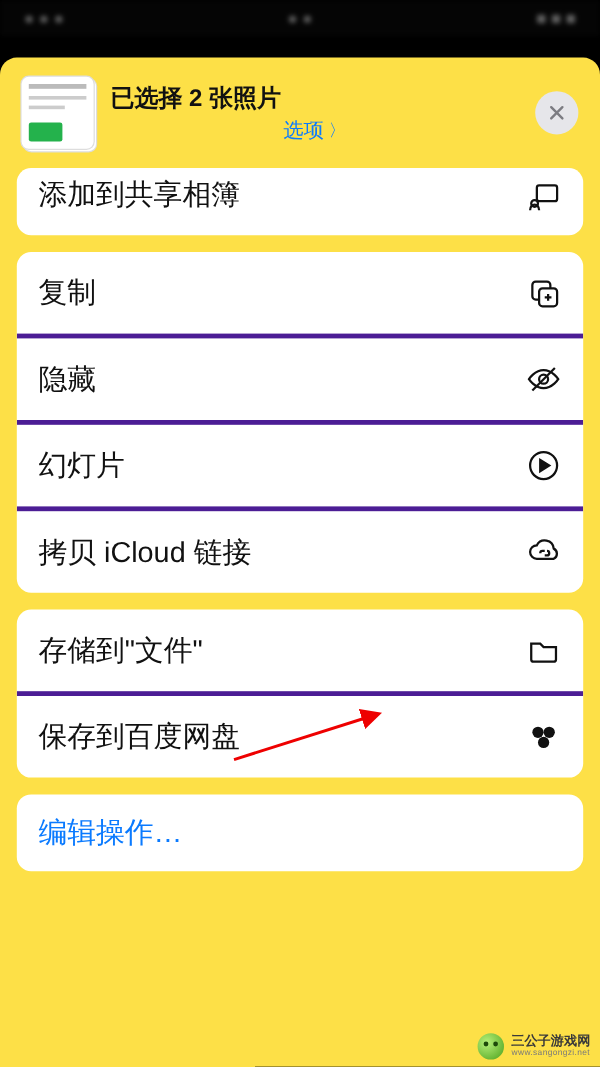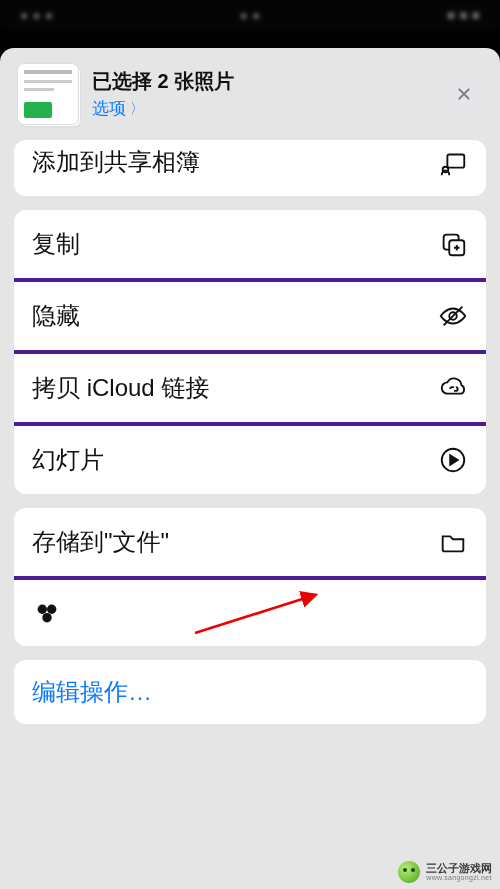--- a/index.html
+++ b/index.html
@@ -16,21 +16,21 @@
     padding: 0 20px;
     font-size: 14px;
     filter: blur(2px);
     opacity: 0.6;
   }
 
   .sheet {
     position: absolute;
     top: 48px;
     left: 0; right: 0; bottom: 0;
-    background: #e5e5e5;
+    background: #fde047;
     border-top-left-radius: 14px;
     border-top-right-radius: 14px;
     display: flex;
     flex-direction: column;
     overflow: hidden;
   }
 
   .header {
     display: flex;
     align-items: center;
@@ -52,21 +52,21 @@
   }
   .thumb::after {
     content:"";
     position:absolute; bottom:6px; left:6px; width:28px; height:16px;
     background:#24b24c; border-radius:2px;
   }
   .thumb-line { position:absolute; left:6px; right:6px; height:3px; background:#ccc; }
 
   .header-text { flex:1; display:flex; flex-direction:column; gap:2px; }
   .header-title { font-size: 20px; font-weight: 600; color: #111; }
-  .header-link { font-size: 17px; color: #0a7aff; display:flex; align-items:center; gap:4px; }
+  .header-link { font-size: 17px; color: #0a7aff; display:flex; align-items:center; gap:4px;justify-content:center; }
   .header-link .chev { font-size:14px; }
 
   .close-btn {
     width: 36px; height: 36px; border-radius: 50%;
     background: #e6e6ea;
     display:flex; align-items:center; justify-content:center;
     color:#7c7c82;
   }
   .close-btn svg { width:16px; height:16px; }
 
@@ -175,49 +175,50 @@
         <span class="row-label">隐藏</span>
         <span class="row-icon">
           <svg viewBox="0 0 32 32" fill="none" stroke="currentColor" stroke-width="2">
               <path d="M3 16s5-8 13-8 13 8 13 8-5 8-13 8S3 16 3 16z"></path>
               <circle cx="16" cy="16" r="4"></circle>
               <path d="M6 26L26 6"></path>
             </svg>
         </span>
       </div>
       <div class="row">
+        <span class="row-label">幻灯片</span>
+        <span class="row-icon">
+          <svg viewBox="0 0 32 32" fill="none" stroke="currentColor" stroke-width="2">
+              <circle cx="16" cy="16" r="12"></circle>
+              <path d="M13 11l8 5-8 5z" fill="currentColor"></path>
+            </svg>
+        </span>
+      </div>
+      <div class="row">
         <span class="row-label">拷贝 iCloud 链接</span>
         <span class="row-icon">
           <svg viewBox="0 0 32 32" fill="none" stroke="currentColor" stroke-width="2">
               <path d="M10 22a6 6 0 010-12 8 8 0 0115 3 5 5 0 010 9H10z"></path>
               <path d="M13 17a2 2 0 012-2h2M19 15a2 2 0 012 2 2 2 0 01-2 2h-2"></path>
             </svg>
         </span>
       </div>
-      <div class="row">
-        <span class="row-label">幻灯片</span>
-        <span class="row-icon">
-          <svg viewBox="0 0 32 32" fill="none" stroke="currentColor" stroke-width="2">
-              <circle cx="16" cy="16" r="12"></circle>
-              <path d="M13 11l8 5-8 5z" fill="currentColor"></path>
-            </svg>
-        </span>
-      </div>
     </div>
 
     <div class="group">
       <div class="row">
         <span class="row-label">存储到"文件"</span>
         <span class="row-icon">
           <svg viewBox="0 0 32 32" fill="none" stroke="currentColor" stroke-width="2">
               <path d="M5 10h8l3 3h11v11a2 2 0 01-2 2H7a2 2 0 01-2-2V10z"></path>
             </svg>
         </span>
       </div>
       <div class="row">
+        <span class="row-label">保存到百度网盘</span>
         <span class="row-icon">
           <svg viewBox="0 0 32 32" fill="currentColor">
               <circle cx="11" cy="12" r="5"></circle>
               <circle cx="21" cy="12" r="5"></circle>
               <circle cx="16" cy="21" r="5"></circle>
             </svg>
         </span>
       </div>
     </div>
 

